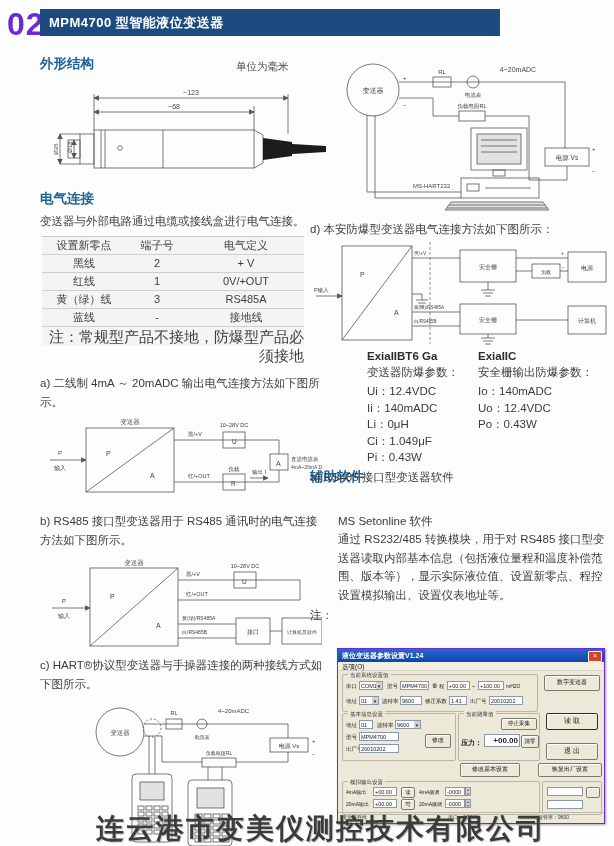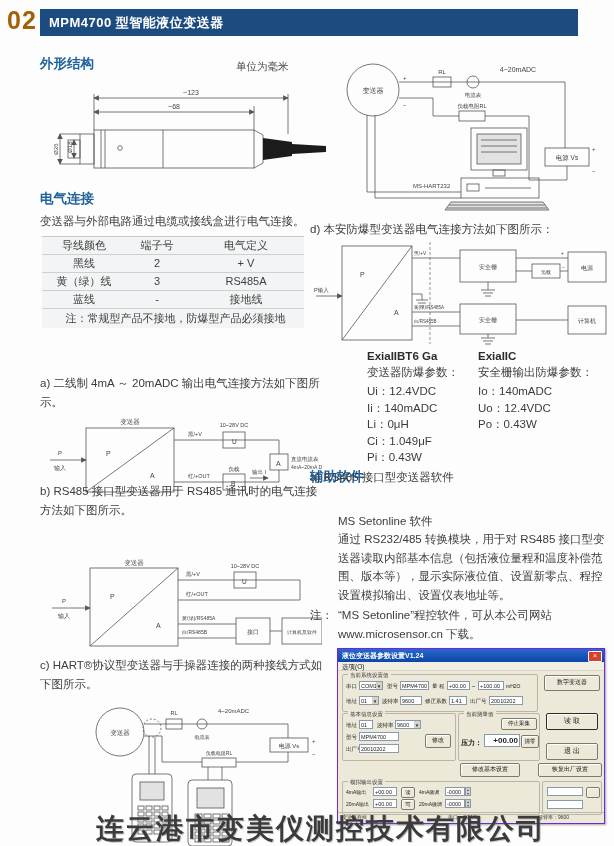--- a/index.html
+++ b/index.html
@@ -1,28 +1,28 @@
 <!DOCTYPE html>
 <html><head>
 <meta charset="utf-8">
 <style>
   html,body{margin:0;padding:0;background:#ffffff}
   .page{position:relative;width:614px;height:846px;background:#fdfdfd;overflow:hidden;
         font-family:"Liberation Sans","DejaVu Sans",sans-serif;color:#3f3f3f}
-  .pagenum{position:absolute;left:7px;top:6px;font-size:25px;font-weight:bold;color:#a16207;letter-spacing:1px}
-  .hbar{position:absolute;left:40px;top:9px;width:538px;height:27px;background:#1b4b7f}
+  .pagenum{position:absolute;left:7px;top:6px;font-size:32px;font-weight:bold;color:#6d28d9;letter-spacing:1px}
+  .hbar{position:absolute;left:40px;top:9px;width:460px;height:27px;background:#1b4b7f}
   .hbar span{display:block;line-height:27px;padding-left:9px;color:#fff;font-size:13px;font-weight:600;letter-spacing:.5px}
   .sec-h{position:absolute;font-size:13.5px;font-weight:bold;color:#20639b}
   .small{position:absolute;font-size:10.5px;color:#4a4a4a}
   .txt{position:absolute;font-size:11.5px;line-height:18.5px;color:#3c3c3c}
   
   .tbl{position:absolute;background:#f3f4f5;font-size:11px;color:#3f3f3f;border-top:1px solid #c9c9c9}
   .trow{display:flex;height:17px;line-height:17px;text-align:center;border-bottom:1px solid #cfcfcf}
   .c1{width:84px}.c2{width:62px}.c3{flex:1}
-  .tnote{height:19px;line-height:19px;padding-left:5px;font-size:11px;text-align:center}
+  .tnote{height:19px;line-height:19px;padding-left:5px;font-size:15px;text-align:right}
   
   .dg{position:absolute}
   .dg text{fill:#444;font-family:"Liberation Sans","DejaVu Sans",sans-serif}
   .dg line,.dg rect,.dg circle,.dg path,.dg polyline,.dg polygon{stroke:#555;fill:none;stroke-width:.8}
   .dg .fil{fill:#1c1c1c;stroke:none}
   .dg .scr{fill:#e2e2e2}
   .dg .dsh{stroke-dasharray:3,2;stroke:#777}
   
   .params{position:absolute;font-size:11.5px;color:#3c3c3c}
   .pt{font-weight:bold;color:#2c2c2c;margin-bottom:3px}
@@ -102,28 +102,33 @@
     <text x="20" y="69" font-size="6" text-anchor="middle" transform="rotate(-90 20 67)">Ø26</text>
     <line x1="38" y1="58" x2="38" y2="76" marker-start="url(#arr)" marker-end="url(#arr)"></line>
     <text x="36" y="69" font-size="6" text-anchor="middle" transform="rotate(-90 34 67)">Ø18</text>
   </svg>
 
   <div class="sec-h" style="left:40px;top:190px">电气连接</div>
   <div class="txt" style="left:40px;top:212px;width:284px">变送器与外部电路通过电缆或接线盒进行电气连接。</div>
 
   <div class="tbl" style="left:42px;top:236px;width:262px">
     <div class="trow">
-      <div class="c1">导线颜色</div>
+      <div class="c1">设置新零点</div>
       <div class="c2">端子号</div>
       <div class="c3">电气定义</div>
     </div>
     <div class="trow">
       <div class="c1">黑线</div>
       <div class="c2">2</div>
       <div class="c3">+ V</div>
+    </div>
+    <div class="trow">
+      <div class="c1">红线</div>
+      <div class="c2">1</div>
+      <div class="c3">0V/+OUT</div>
     </div>
     <div class="trow">
       <div class="c1">黄（绿）线</div>
       <div class="c2">3</div>
       <div class="c3">RS485A</div>
     </div>
     <div class="trow">
       <div class="c1">蓝线</div>
       <div class="c2">-</div>
       <div class="c3">接地线</div>
@@ -155,21 +160,21 @@
     <text x="150" y="64" font-size="5.5">红/+OUT</text>
     <rect x="185" y="60" width="22" height="16"></rect>
     <text x="193" y="72" font-size="6.5">R</text>
     <text x="196" y="57" font-size="5.5" text-anchor="middle">负载</text>
     <line x1="212" y1="64" x2="230" y2="64" marker-end="url(#arr)"></line>
     <text x="221" y="60" font-size="5.5" text-anchor="middle">输出 I</text>
     <text x="253" y="47" font-size="5.5">直流电流表</text>
     <text x="253" y="55" font-size="5">4mA~20mA DC</text>
   </svg>
 
-  <div class="txt" style="left:40px;top:482px;width:284px">b) RS485 接口型变送器用于 RS485 通讯时的电气连接方法如下图所示。</div>
+  <div class="txt" style="left:40px;top:512px;width:284px">b) RS485 接口型变送器用于 RS485 通讯时的电气连接方法如下图所示。</div>
 
   <svg class="dg" style="left:38px;top:556px" width="284" height="100" viewBox="0 0 284 100">
     <text x="96" y="9" font-size="6.5" text-anchor="middle">变送器</text>
     <rect x="52" y="12" width="88" height="78"></rect>
     <line x1="52" y1="90" x2="140" y2="12"></line>
     <text x="72" y="43" font-size="7">P</text>
     <text x="118" y="72" font-size="7">A</text>
     <line x1="14" y1="52" x2="52" y2="52" marker-end="url(#arr)"></line>
     <text x="26" y="47" font-size="6" text-anchor="middle">P</text>
     <text x="26" y="62" font-size="6" text-anchor="middle">输入</text>
@@ -378,21 +383,20 @@
     <div class="pi">Io：140mADC</div>
     <div class="pi">Uo：12.4VDC</div>
     <div class="pi">Po：0.43W</div>
   </div>
 
   <div class="sec-h" style="left:310px;top:468px">辅助软件</div>
   <div class="txt" style="left:310px;top:468px;width:298px">a) RS485 接口型变送器软件</div>
   <div class="txt" style="left:338px;top:512px;width:270px">MS Setonline 软件</div>
   <div class="txt" style="left:338px;top:530px;width:270px">通过 RS232/485 转换模块，用于对 RS485 接口型变送器读取内部基本信息（包括液位量程和温度补偿范围、版本等），显示实际液位值、设置新零点、程控设置模拟输出、设置仪表地址等。</div>
   <div class="txt" style="left:310px;top:606px;width:28px">注：</div>
-  <div class="txt" style="left:338px;top:606px;width:268px">“MS Setonline”程控软件，可从本公司网站 www.microsensor.cn 下载。</div>
 
   <div class="win">
     <div class="wtitle">
       <span>液位变送器参数设置V1.24</span>
     </div>
     <div class="wclose">×</div>
     <div class="wmenu">选项(O)</div>
 
     <div class="grp" style="left:4px;top:25px;width:194px;height:36px">
       <div class="gl">当前系统设置值</div>

